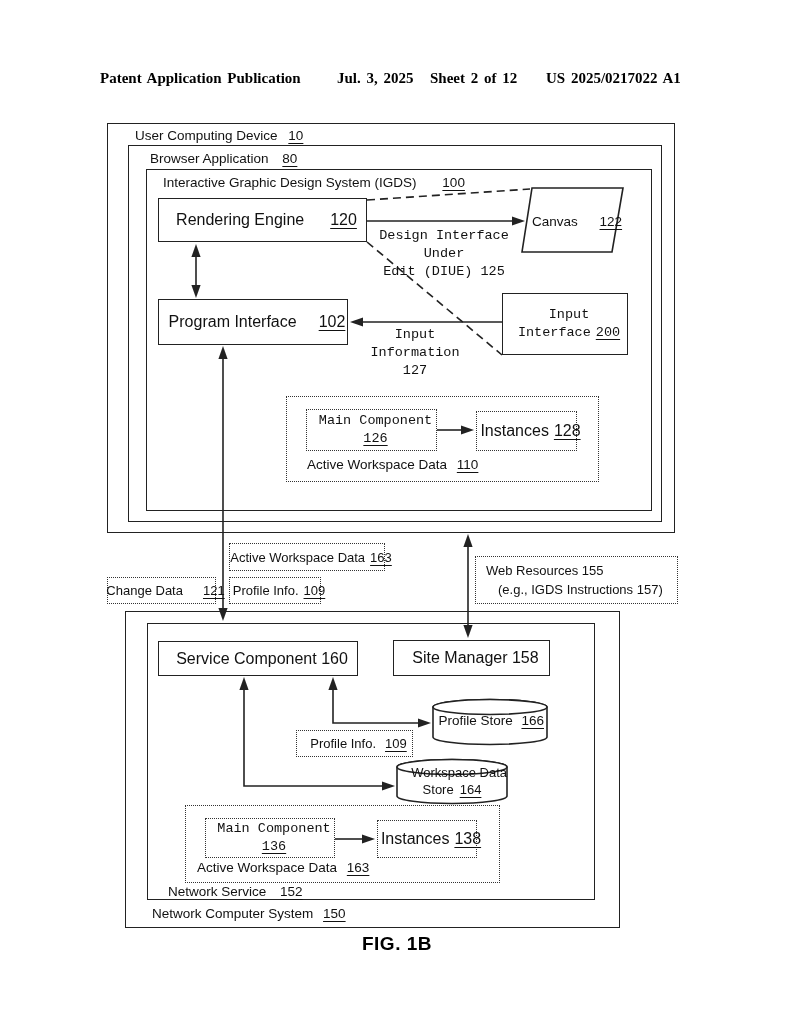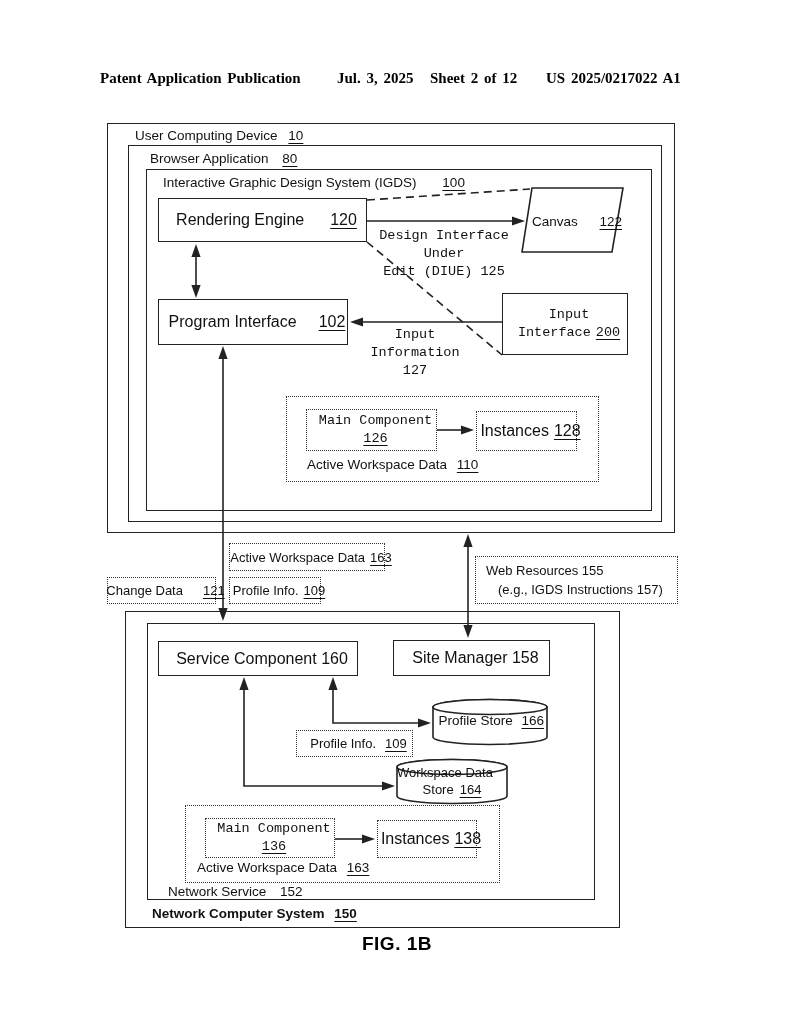--- a/index.html
+++ b/index.html
@@ -192,21 +192,21 @@
     <span class="ref" style="margin-left:5px;">166</span>
   </div>
 
   <div class="box dotted cbox fs13" style="left:296px;top:730px;width:117px;height:27px;">
     <div class="row" style="column-gap:9px;">
       <span>Profile Info.</span>
       <span class="ref">109</span>
     </div>
   </div>
 
-  <div class="lbl fs13" style="left:397px;top:764px;width:110px;text-align:left;line-height:17px;">
+  <div class="lbl fs13" style="left:397px;top:764px;width:110px;text-align:right;line-height:17px;">
     <div>Workspace Data</div>
     <div class="row" style="column-gap:6px;">
       <span>Store</span>
       <span class="ref">164</span>
     </div>
   </div>
 
   <div class="box dotted" style="left:185px;top:805px;width:315px;height:78px;"></div>
   <div class="box dotted cbox twoline" style="left:205px;top:818px;width:130px;height:40px;">
     <div>Main Component</div>
@@ -220,20 +220,20 @@
   </div>
   <div class="lbl" style="left:197px;top:860px;">
     <span>Active Workspace Data</span>
     <span class="ref" style="margin-left:6px;">163</span>
   </div>
 
   <div class="lbl" style="left:168px;top:884px;">
     <span>Network Service</span>
     <span class="ref" style="margin-left:10px;">152</span>
   </div>
-  <div class="lbl" style="left:152px;top:906px;font-weight:bold;">
+  <div class="lbl" style="left:152px;top:906px;">
     <span>Network Computer System</span>
     <span class="ref" style="margin-left:6px;">150</span>
   </div>
 
   <div class="fig">FIG. 1B</div>
 
 </div>
 
 </body></html>

